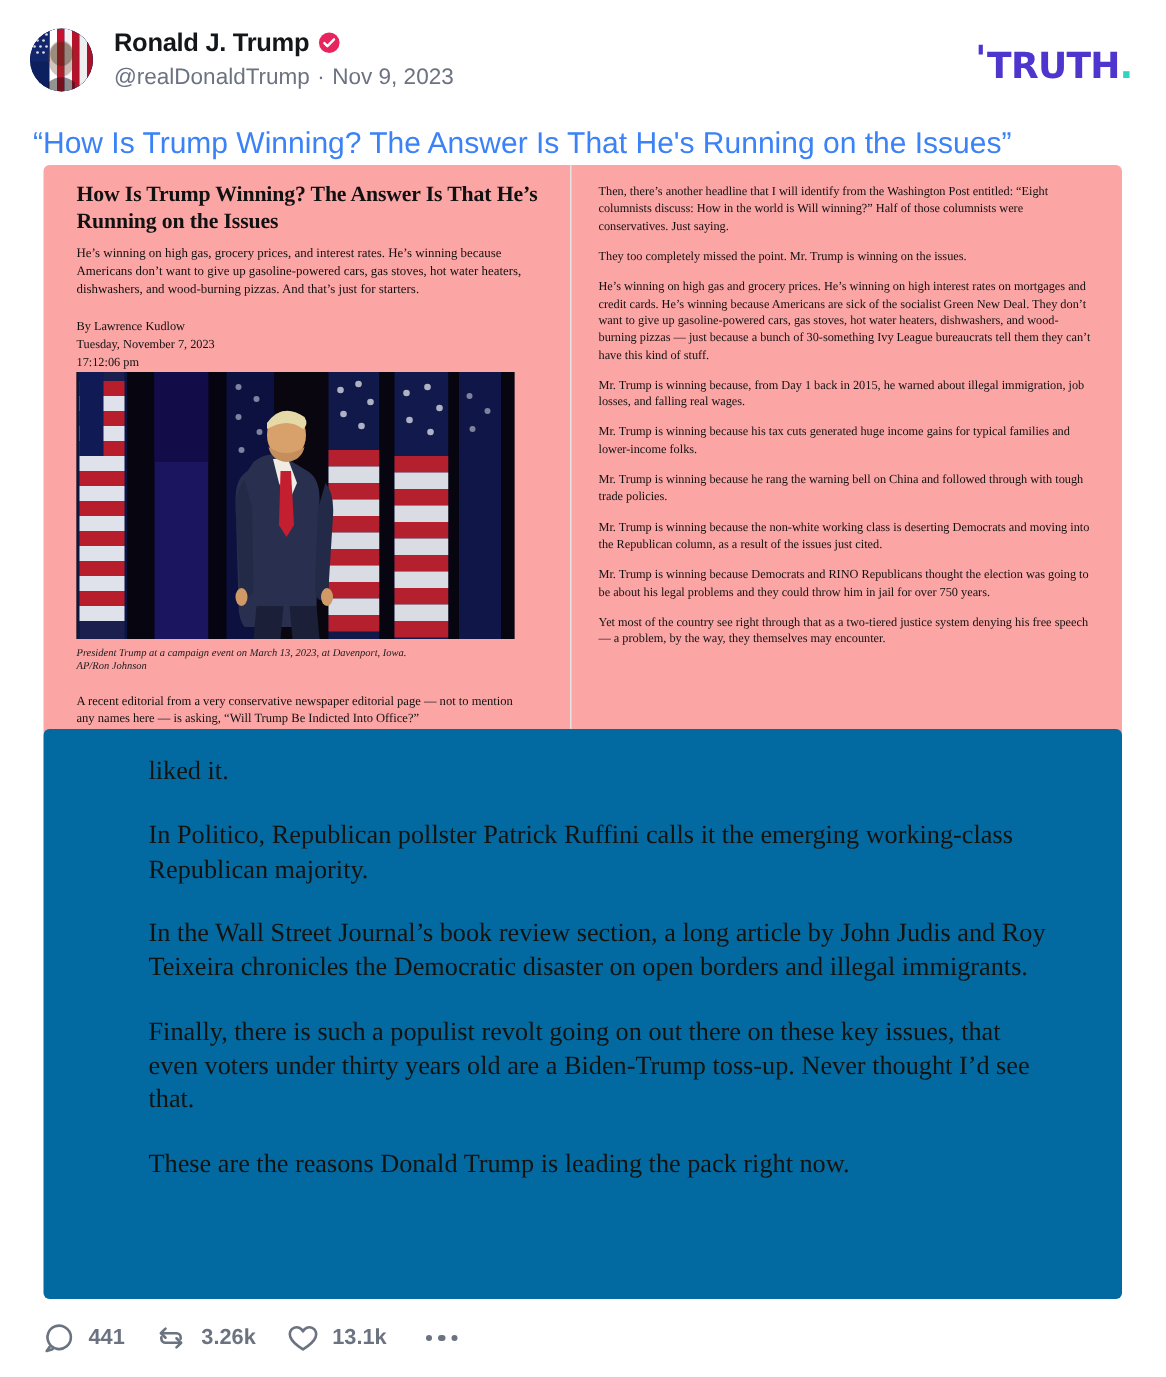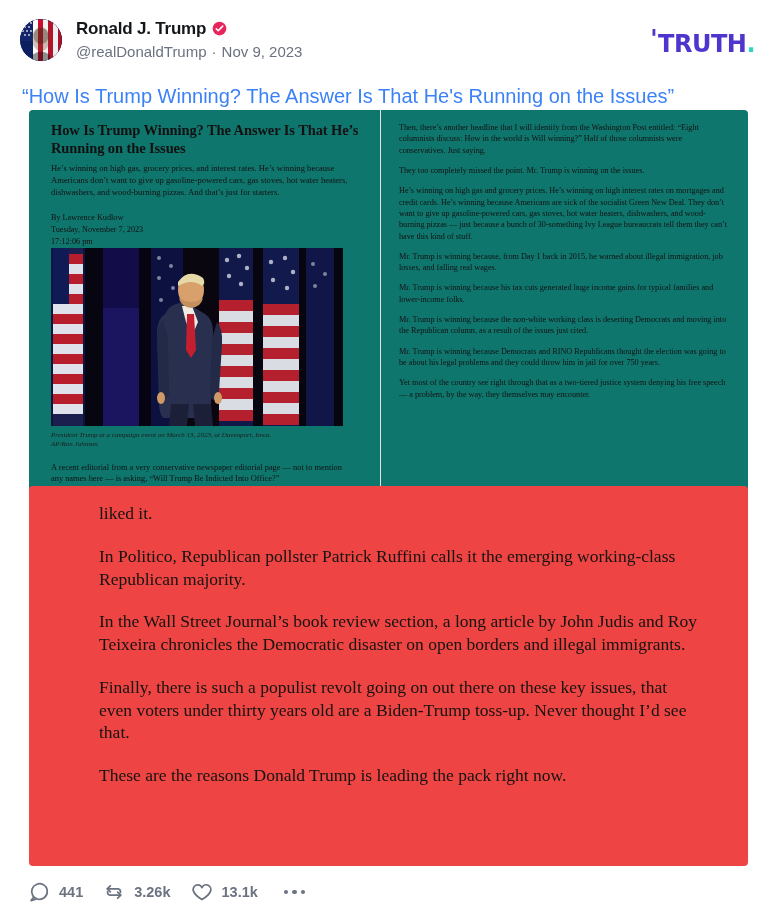--- a/index.html
+++ b/index.html
@@ -67,21 +67,21 @@
     font-size: 20px;
     color: #3b82f6;
     line-height: 1.45;
   }
 
   
   .article-card {
     position: absolute;
     left: 29px; top: 110px;
     width: 719px; height: 382px;
-    background: #0f766e;
+    background: #fca5a5;
     border-radius: 4px;
     overflow: hidden;
     display: flex;
     font-family: "Liberation Serif", serif;
     color: #111;
   }
   .art-col-left {
     width: 352px;
     padding: 12px 16px 0 22px;
     border-right: 1px solid #e3e3e3;
@@ -132,21 +132,21 @@
     line-height: 1.38;
     margin: 0 0 9px 0;
     text-align: left;
   }
 
   
   .article-card-2 {
     position: absolute;
     left: 29px; top: 486px;
     width: 719px; height: 380px;
-    background: #ef4444;
+    background: #0369a1;
     border-radius: 4px;
     overflow: hidden;
     font-family: "Liberation Serif", serif;
     color: #111;
     padding: 0 44px 0 70px;
   }
   .big-para {
     font-size: 17.5px;
     line-height: 1.30;
     margin: 0 0 20px 0;
@@ -394,20 +394,21 @@
 
     <div class="art-body-left">A recent editorial from a very conservative newspaper editorial page — not to mention any names here — is asking, “Will Trump Be Indicted Into Office?”</div>
   </div>
 
   <div class="art-col-right">
     <p class="art-para">Then, there’s another headline that I will identify from the Washington Post entitled: “Eight columnists discuss: How in the world is Will winning?” Half of those columnists were conservatives. Just saying.</p>
     <p class="art-para">They too completely missed the point. Mr. Trump is winning on the issues.</p>
     <p class="art-para">He’s winning on high gas and grocery prices. He’s winning on high interest rates on mortgages and credit cards. He’s winning because Americans are sick of the socialist Green New Deal. They don’t want to give up gasoline-powered cars, gas stoves, hot water heaters, dishwashers, and wood-burning pizzas — just because a bunch of 30-something Ivy League bureaucrats tell them they can’t have this kind of stuff.</p>
     <p class="art-para">Mr. Trump is winning because, from Day 1 back in 2015, he warned about illegal immigration, job losses, and falling real wages.</p>
     <p class="art-para">Mr. Trump is winning because his tax cuts generated huge income gains for typical families and lower-income folks.</p>
+    <p class="art-para">Mr. Trump is winning because he rang the warning bell on China and followed through with tough trade policies.</p>
     <p class="art-para">Mr. Trump is winning because the non-white working class is deserting Democrats and moving into the Republican column, as a result of the issues just cited.</p>
     <p class="art-para">Mr. Trump is winning because Democrats and RINO Republicans thought the election was going to be about his legal problems and they could throw him in jail for over 750 years.</p>
     <p class="art-para">Yet most of the country see right through that as a two-tiered justice system denying his free speech — a problem, by the way, they themselves may encounter.</p>
   </div>
 </div>
 
 <div class="article-card-2">
   <p class="big-para first">liked it.</p>
   <p class="big-para">In Politico, Republican pollster Patrick Ruffini calls it the emerging working-class Republican majority.</p>
   <p class="big-para">In the Wall Street Journal’s book review section, a long article by John Judis and Roy Teixeira chronicles the Democratic disaster on open borders and illegal immigrants.</p>

